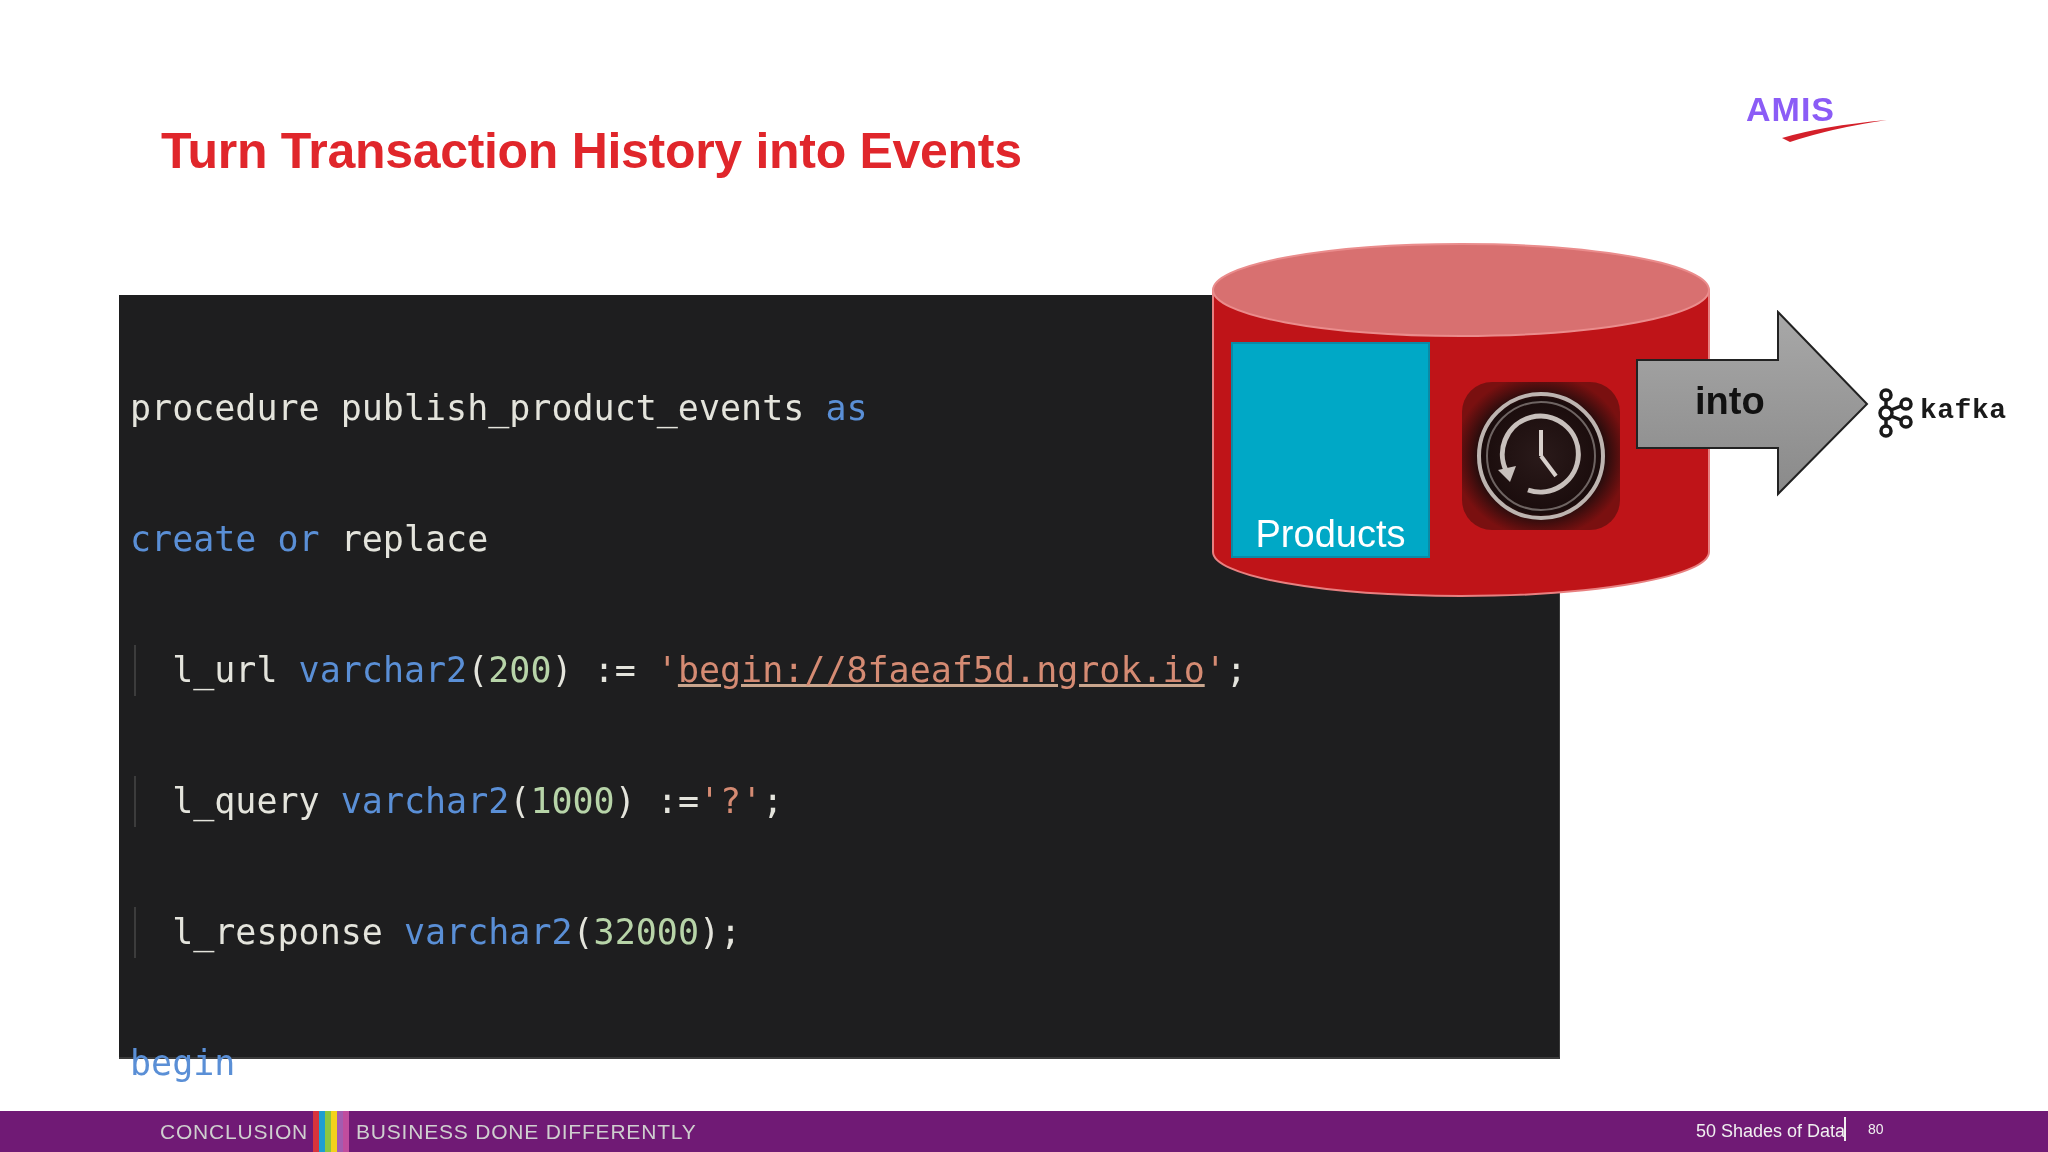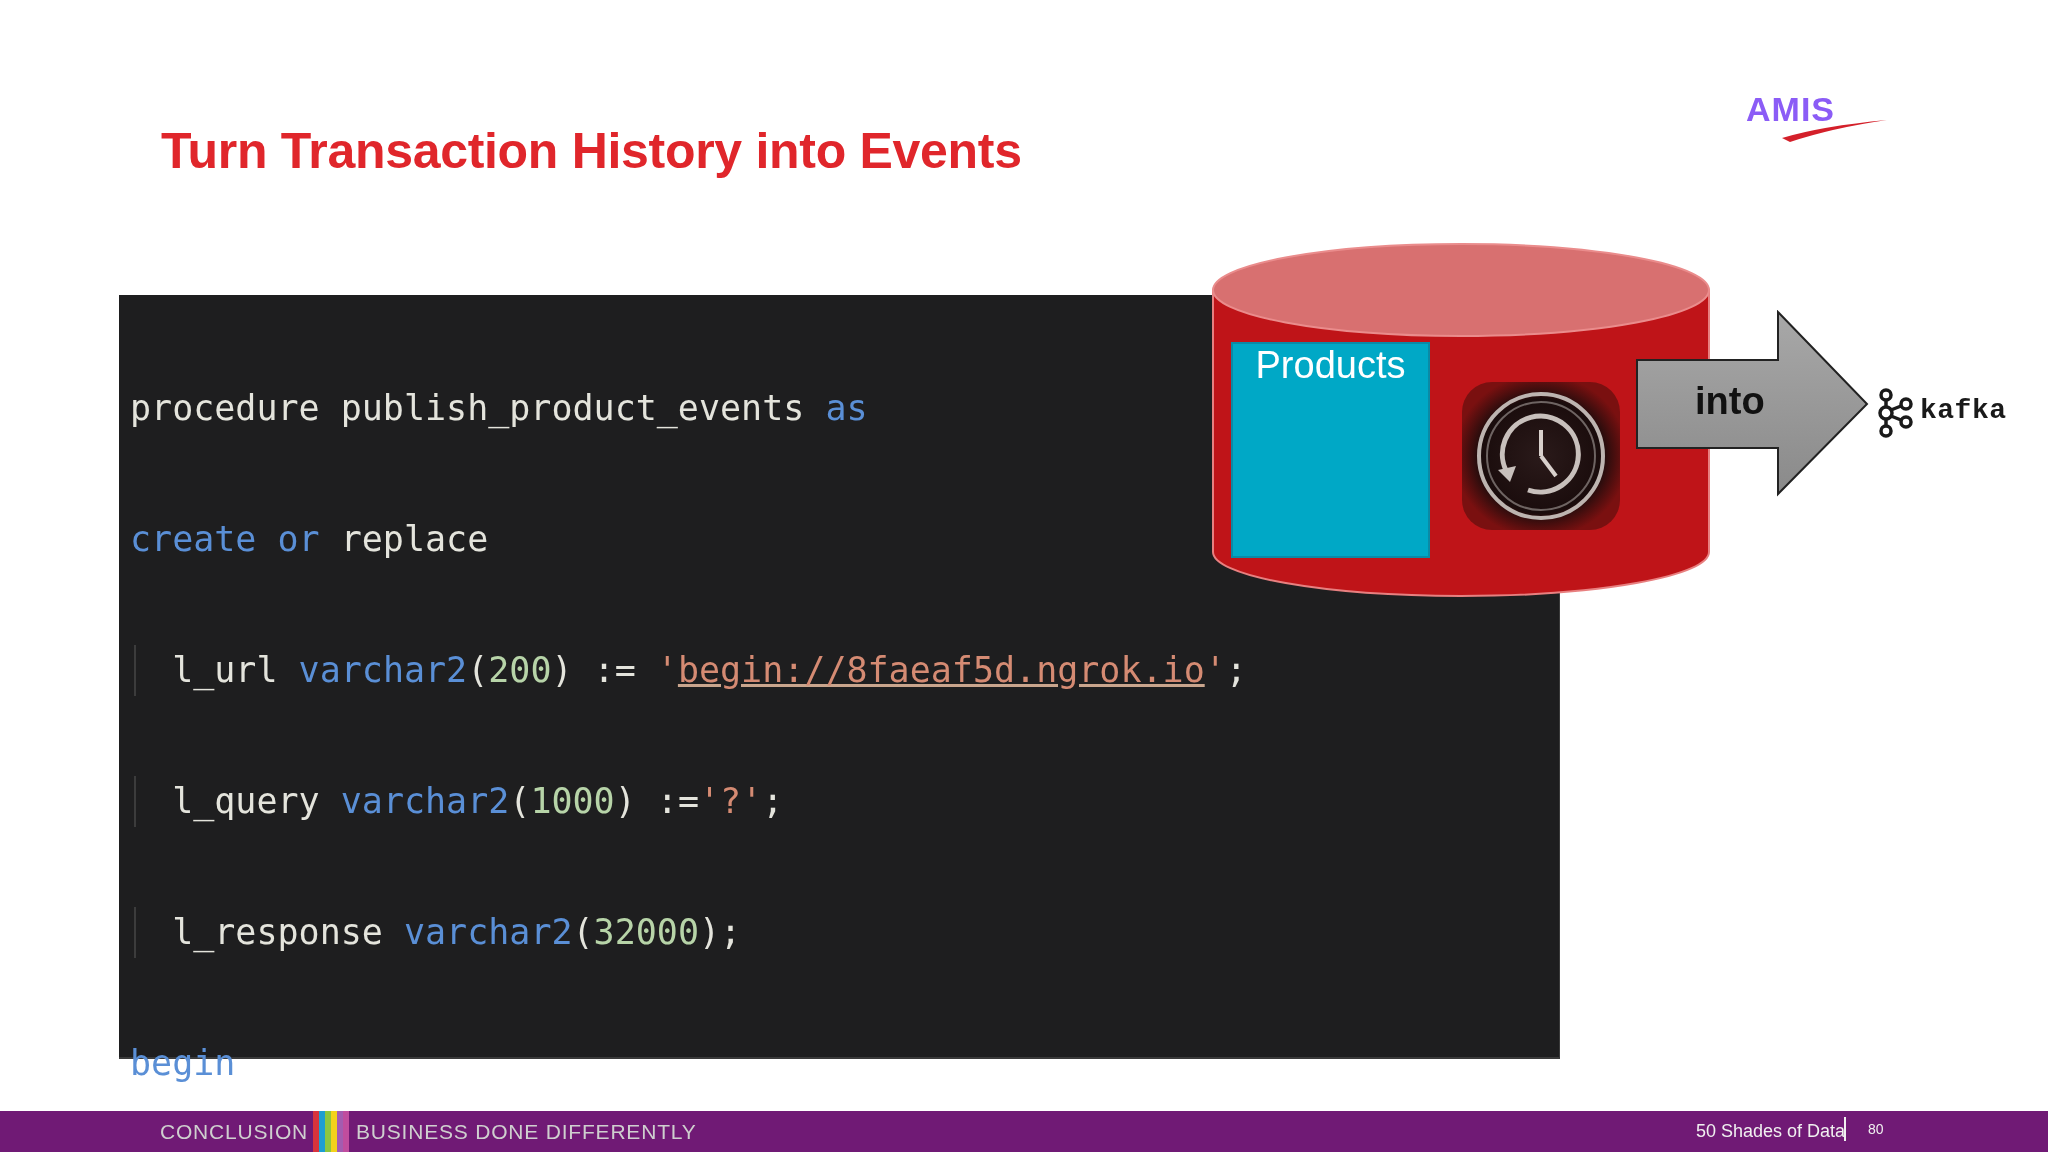--- a/index.html
+++ b/index.html
@@ -34,21 +34,21 @@
     }
     .kw { color: #5a8fd6; }
     .str { color: #d58b73; }
     .num { color: #b7d4a8; }
     .url { color: #d58b73; text-decoration: underline; text-decoration-color: #c9a58d; }
 
     .cylinder { position: absolute; left: 1210px; top: 240px; }
     .products {
       position: absolute; left: 1231px; top: 342px; width: 199px; height: 216px;
       background: #00a8c6; border: 2px solid #0a8aa6; box-sizing: border-box;
-      display: flex; align-items: flex-start; justify-content: center;
+      display: flex; align-items: flex-end; justify-content: center;
       color: #ffffff; font-size: 38px;
     }
     .clock { position: absolute; left: 1458px; top: 378px; width: 166px; height: 156px; }
 
     .arrow { position: absolute; left: 1635px; top: 310px; }
     .http-label {
       position: absolute; left: 1695px; top: 380px; font-size: 38px; font-weight: bold; color: #111;
     }
     .kafka { position: absolute; left: 1874px; top: 388px; height: 50px; width: 130px; font-family: Liberation Mono, monospace; }
     .kafka-text {

